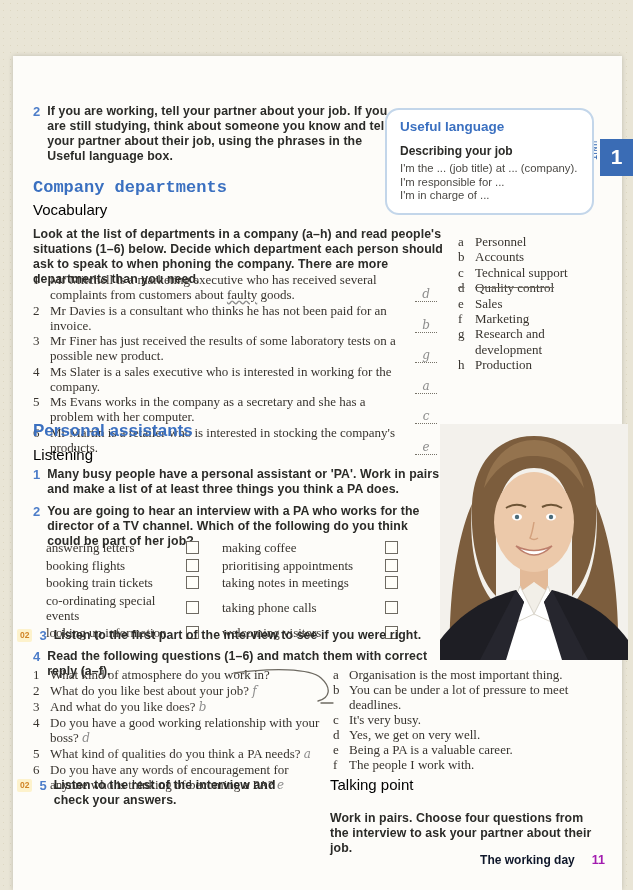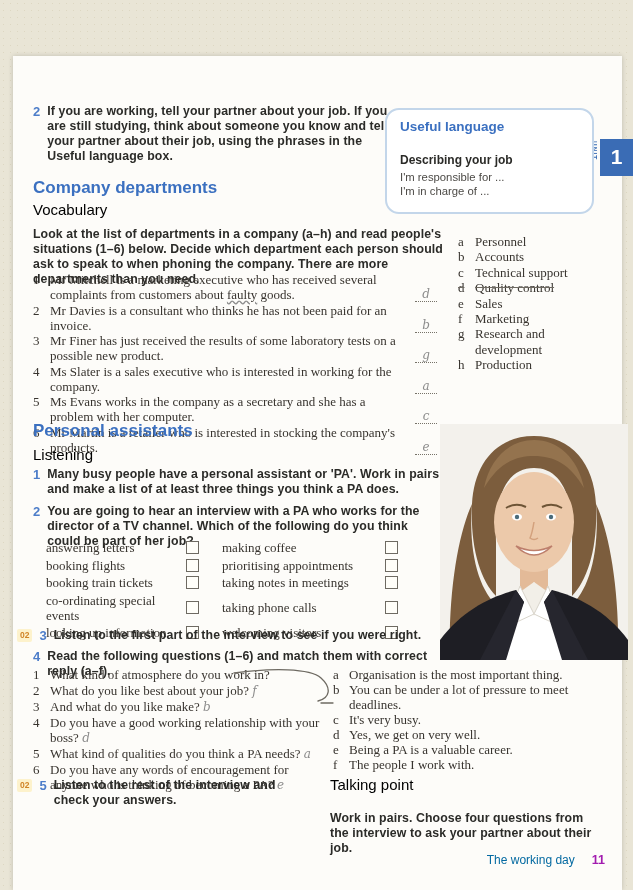--- a/index.html
+++ b/index.html
@@ -26,21 +26,21 @@
   .hand { font-family: "DejaVu Serif", serif; font-style: italic; color: #8c8c8c; font-size: 12px; }
   .audio-badge {
     background: #fdf2cc; color: #d08428; font-size: 8.5px; font-weight: bold;
     padding: 1px 3px; border-radius: 2px; line-height: 11px; align-self: flex-start; margin-top: 1px; text-align: center;
   }
   .useful-box {
     left: 385px; top: 108px; width: 209px; min-height: 106px;
     border: 2px solid #c3d6ea; border-radius: 14px; background: #fff;
     padding: 9px 13px 10px 13px;
   }
-  .ub-title { color: #3b70c0; font-weight: bold; font-size: 13.5px; margin-bottom: 19px; }
+  .ub-title { color: #3b70c0; font-weight: bold; font-size: 13.5px; margin-bottom: 10px; }
   .ub-sub { font-weight: bold; font-size: 12px; color: #2b2b28; margin-bottom: 4px; }
   .ub-line { font-size: 11.3px; color: #4c4a46; line-height: 13.5px; }
   .s-row { display: flex; margin-bottom: 0.5px; }
   .s-num { flex: 0 0 17px; }
   .s-text { flex: 1 1 auto; padding-right: 6px; }
   .s-ans { flex: 0 0 22px; align-self: flex-end; text-align: center;
            border-bottom: 1px dotted #767268; line-height: 12px; height: 14px; }
   .wavy { text-decoration: underline; text-decoration-style: wavy; text-decoration-color: #8c8c8c; }
   .d-row { display: flex; line-height: 15.4px; }
   .d-letter { flex: 0 0 17px; }
@@ -53,21 +53,21 @@
   .r-letter { flex: 0 0 16px; }
   .unit-tab {
     left: 600px; top: 139px; width: 33px; height: 37px; background: #3a6cb5;
     color: #fff; font-weight: bold; font-size: 21px; text-align: center; line-height: 36px;
   }
   .unit-label {
     left: 591px; top: 141px; color: #3a6cb5; font-weight: bold; font-size: 6.5px;
     writing-mode: vertical-rl; letter-spacing: 1px;
   }
   .footer { left: 420px; top: 853px; width: 185px; display: flex; justify-content: flex-end; gap: 17px; align-items: baseline; }
-  .footer-section { color: #0369a1; font-weight: normal; font-size: 12px; }
+  .footer-section { color: #0f172a; font-weight: bold; font-size: 12px; }
   .footer-page { color: #a21caf; font-weight: bold; font-size: 12.5px; }
   .photo-frame { left: 440px; top: 424px; width: 188px; height: 236px; }
 </style>
 </head>
 <body>
 
 <div class="page"></div>
 
 <div class="abs unit-label">UNIT</div>
 <div class="abs unit-tab">
@@ -75,25 +75,26 @@
 </div>
 
 <div class="abs ex" style="left:33px; top:104px; width:364px;">
   <span class="ex-num">2</span>
   <span class="sans-bold">If you are working, tell your partner about your job. If you are still studying, think about someone you know and tell your partner about their job, using the phrases in the Useful language box.</span>
 </div>
 
 <div class="abs useful-box">
   <div class="ub-title">Useful language</div>
   <div class="ub-sub">Describing your job</div>
+  <div class="ub-line">I'm the ... (job title) at ... (company).</div>
   <div class="ub-line">I'm responsible for ...</div>
   <div class="ub-line">I'm in charge of ...</div>
 </div>
 
-<div class="abs h1" style="left:33px; top:178px;">Company departments</div>
+<div class="abs h1" style="left:33px; top:178px;font-family:Liberation Mono, monospace;">Company departments</div>
 <div class="abs h2" style="left:33px; top:201px;">Vocabulary</div>
 <div class="abs sans-bold" style="left:33px; top:227px; width:412px;">Look at the list of departments in a company (a–h) and read people's situations (1–6) below. Decide which department each person should ask to speak to when phoning the company. There are more departments than you need.</div>
 
 <div class="abs" style="left:33px; top:272px; width:404px;">
   <div class="s-row serif">
     <span class="s-num">1</span>
     <span class="s-text"><span>Mr Mitchell is a marketing executive who has received several complaints from customers about </span><span class="wavy">faulty</span><span> goods.</span></span>
     <span class="s-ans"><span class="hand">d</span></span>
   </div>
   <div class="s-row serif">
@@ -229,21 +230,21 @@
   <div class="q-row">
       <span class="q-num">1</span>
       <span><span>What kind of atmosphere do you work in?</span> <span class="hand"></span></span>
     </div>
   <div class="q-row">
       <span class="q-num">2</span>
       <span><span>What do you like best about your job?</span> <span class="hand">f</span></span>
     </div>
   <div class="q-row">
       <span class="q-num">3</span>
-      <span><span>And what do you like make?</span> <span class="hand">b</span></span>
+      <span><span>And what do you like does?</span> <span class="hand">b</span></span>
     </div>
   <div class="q-row">
       <span class="q-num">4</span>
       <span><span>Do you have a good working relationship with your boss?</span> <span class="hand">d</span></span>
     </div>
   <div class="q-row">
       <span class="q-num">5</span>
       <span><span>What kind of qualities do you think a PA needs?</span> <span class="hand">a</span></span>
     </div>
   <div class="q-row">

